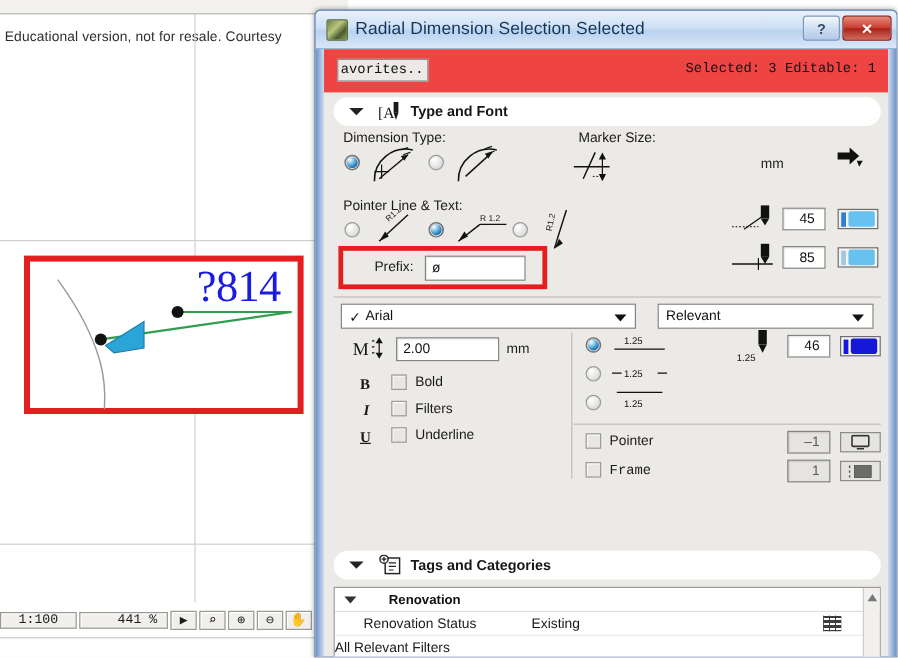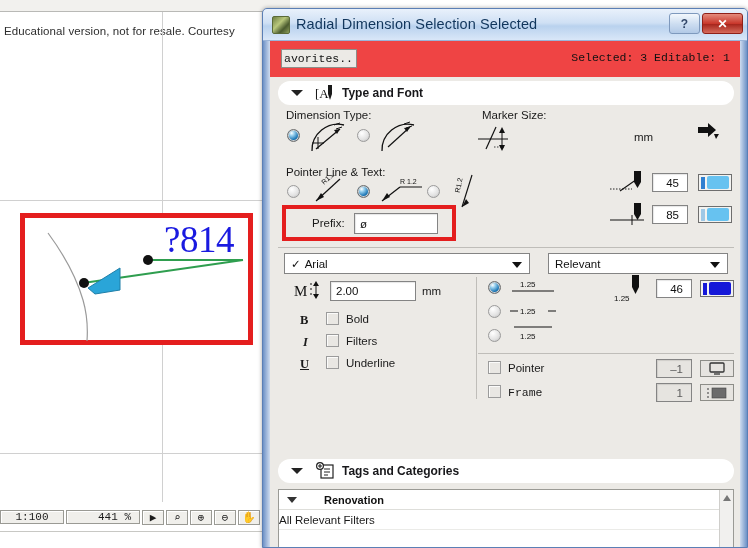--- a/index.html
+++ b/index.html
@@ -541,20 +541,25 @@
         </svg>
         <div class="sec-title">Tags and Categories</div>
       </div>
 
       <div class="treebox" style="top:448px;">
         <div class="tree-head">
           <div class="tri"></div>
           <div class="t">Renovation</div>
         </div>
         <div class="tree-row">
+          <div class="k">Renovation Status</div>
+          <div class="v">Existing</div>
+          <div class="brick"></div>
+        </div>
+        <div class="tree-row">
           <div class="v">All Relevant Filters</div>
         </div>
         <div class="tree-scroll">
           <div class="up"></div>
         </div>
       </div>
 
     </div>
   </div>
 </div>

